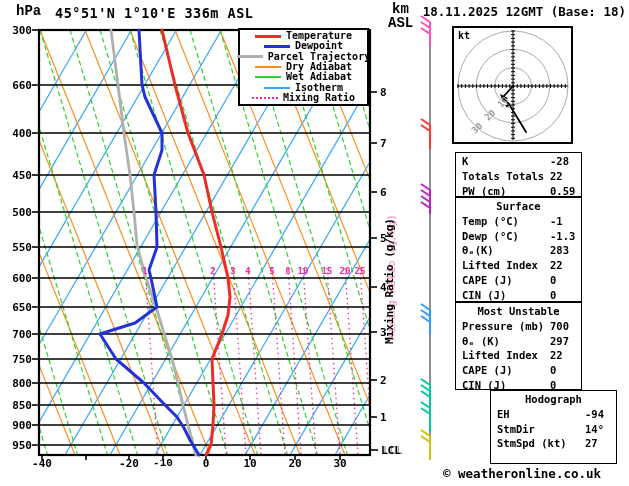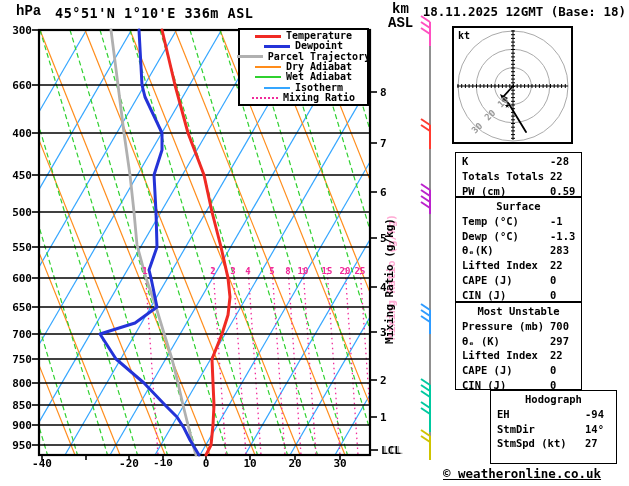--- a/index.html
+++ b/index.html
@@ -428,14 +428,14 @@
           <div class="tlab" style="">StmDir</div>
           <div class="tval" style="">14°</div>
         </div>
         <div class="trow" style="">
           <div class="tlab" style="">StmSpd (kt)</div>
           <div class="tval" style="">27</div>
         </div>
       </div>
     </div>
 
-  <div class="abs footer" style="left:443px;top:468px;text-decoration:underline;">© weatheronline.co.uk</div>
+  <div class="abs footer" style="left:443px;top:468px;">© weatheronline.co.uk</div>
 </div>
 
 </body></html>

